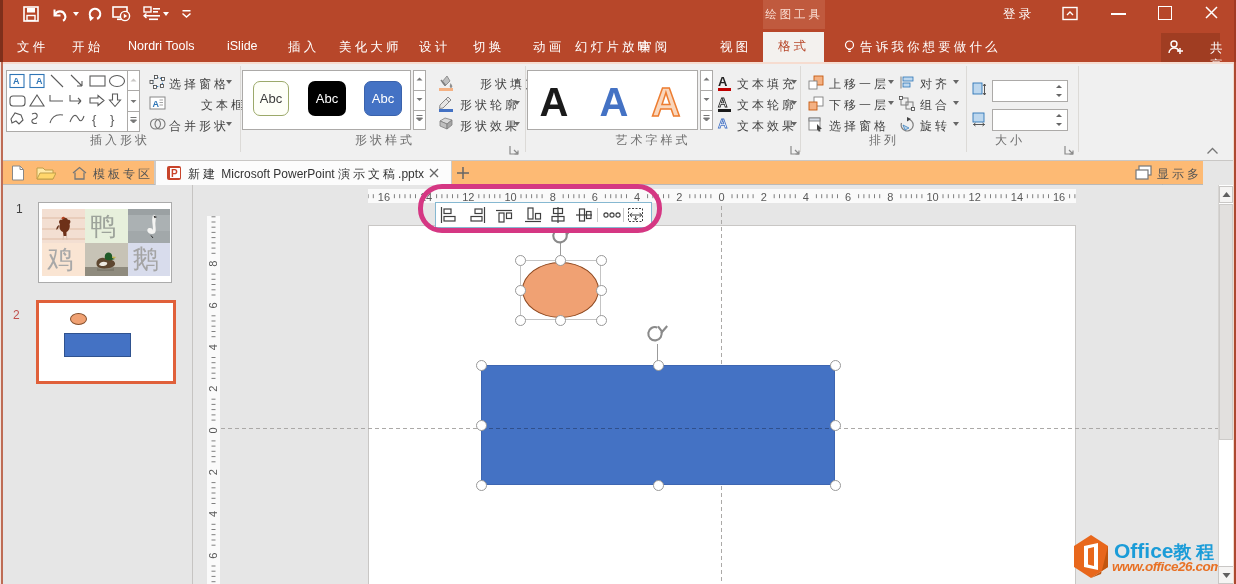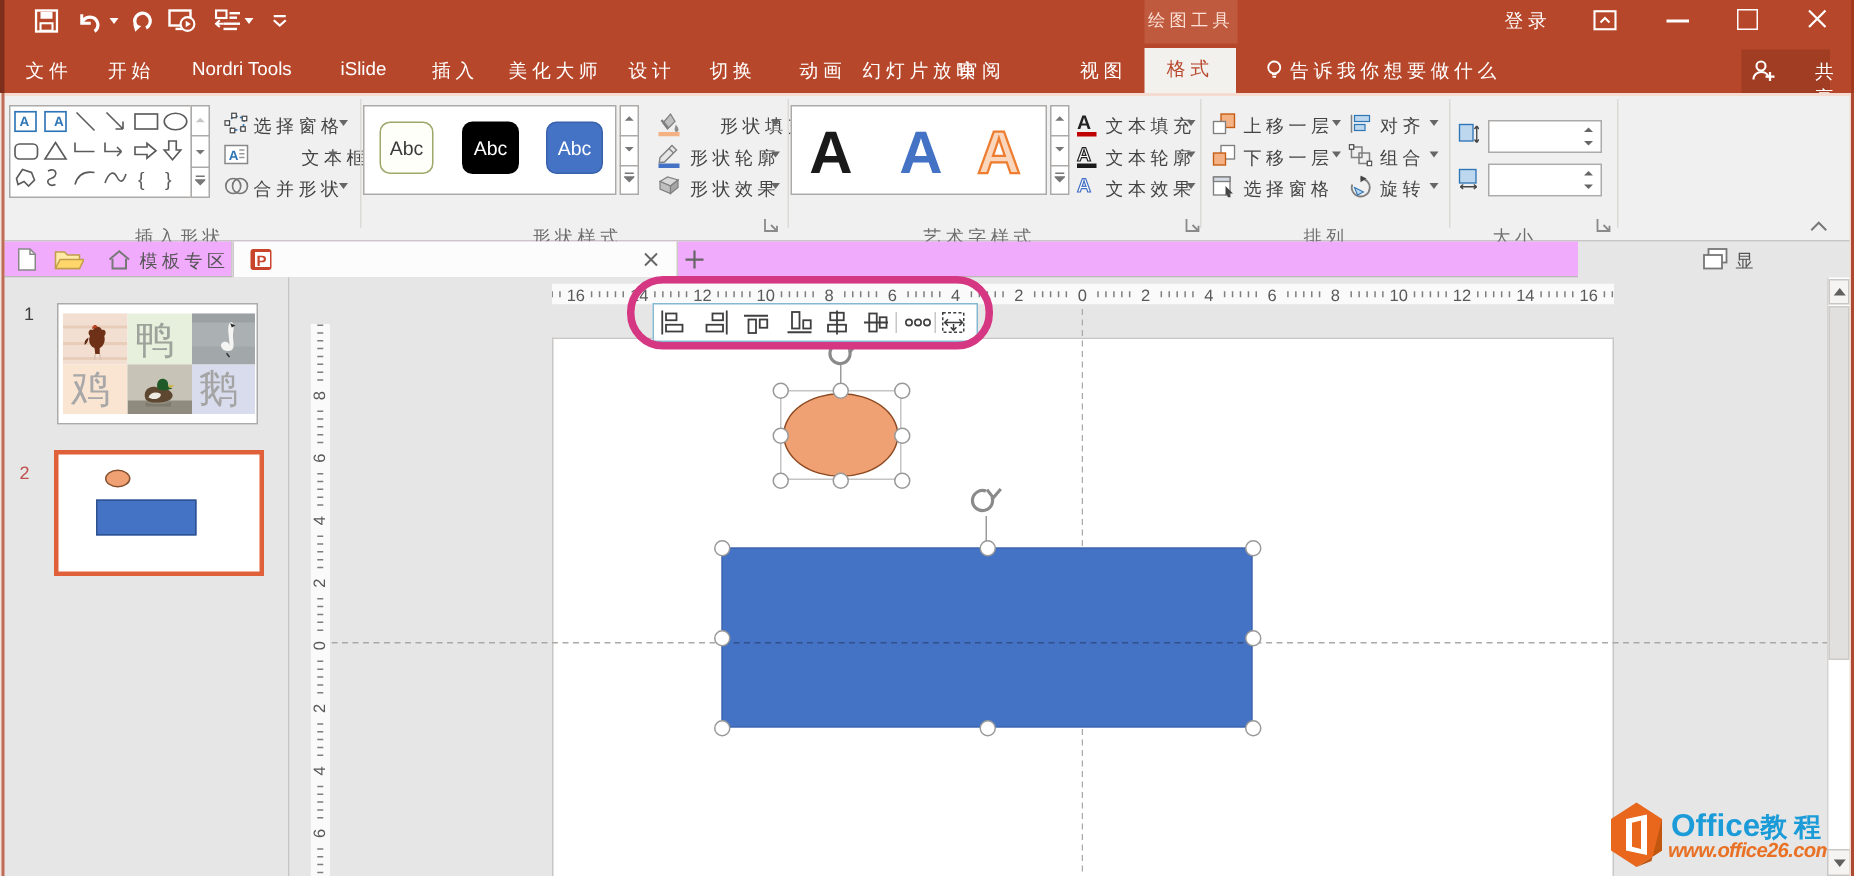--- a/index.html
+++ b/index.html
@@ -8,26 +8,26 @@
 .cj{letter-spacing:.25em;}
 
 #title{left:0;top:0;width:1236px;height:62px;background:#B7472A;}
 .tabtxt{position:absolute;top:39px;font-size:12.5px;color:#fff;white-space:nowrap;}
 #fmt{position:absolute;left:763px;top:32px;width:61px;height:30px;background:#F3F1EE;color:#B7472A;font-size:12.5px;text-align:center;line-height:29px;}
 #dtools{position:absolute;left:763px;top:0px;width:62px;height:29px;background:#C05A3E;color:#FADFD4;font-size:11.5px;text-align:center;line-height:29px;}
 #share{position:absolute;left:1161px;top:33px;width:59px;height:29px;background:#A03D22;color:#fff;font-size:12.5px;}
 
 #ribbon{left:0;top:62px;width:1236px;height:99px;background:#F0F0F0;border-bottom:1px solid #C9C7C5;box-sizing:border-box;}
 .gsep{position:absolute;top:4px;width:1px;height:86px;background:#DCDAD7;}
-.glabel{position:absolute;top:88px;font-size:12px;color:#6e6e6e;white-space:nowrap;transform:translateX(-50%);text-align:right;}
+.glabel{position:absolute;top:70px;font-size:12px;color:#6e6e6e;white-space:nowrap;transform:translateX(-50%);text-align:right;}
 .rtext{font-size:12px;color:#444;white-space:nowrap;position:absolute;}
 .wbox{position:absolute;background:#fff;border:1px solid #ACAAA8;box-sizing:border-box;}
 .dd{display:inline-block;width:0;height:0;border-left:3.5px solid transparent;border-right:3.5px solid transparent;border-top:4px solid #666;vertical-align:middle;}
 
-#dtabs{left:0;top:161px;width:1052px;height:24px;background:#f0abfc;border-bottom:1px solid #BBB9B7;box-sizing:border-box;}
+#dtabs{left:0;top:161px;width:1203px;height:24px;background:#fdba74;border-bottom:1px solid #BBB9B7;box-sizing:border-box;}
 
 #panel{left:0;top:185px;width:193px;height:399px;background:#E6E6E6;border-right:1px solid #C6C4C2;box-sizing:border-box;}
 #canvas{left:193px;top:185px;width:1043px;height:399px;background:#E6E6E6;}
 
 .hd{position:absolute;width:9px;height:9px;border-radius:50%;background:#fff;border:1.5px solid #999;box-sizing:content-box;}
 </style>
 </head>
 <body>
 <div class="abs" id="title">
 
@@ -332,20 +332,21 @@
       <path d="M3 6.5 L3 13 L12 13 L12 6.5" fill="none" stroke="#777" stroke-width="1.3"></path>
     </svg>
     <div class="abs cj" style="left:31px;top:5px;font-size:12px;color:#555;">模板专区</div>
   </div>
   <div class="abs" style="left:155px;top:0;width:295px;height:24px;background:#FCFCFC;border-left:1px solid #CCCAC8;border-right:1px solid #CCCAC8;">
     <svg class="abs" style="left:10px;top:4px" width="16" height="16" viewBox="0 0 16 16">
       <rect x="1" y="1" width="14" height="14" rx="2" fill="#C8442A"></rect>
       <rect x="4" y="3" width="10" height="10" fill="#fff"></rect>
       <text x="5" y="12" font-size="10" font-weight="bold" fill="#C8442A">P</text>
     </svg>
+    <div class="abs" style="left:32px;top:5px;font-size:12px;color:#333;white-space:nowrap;"><span class="cj">新建</span> Microsoft PowerPoint <span class="cj">演示文稿</span>.pptx</div>
     <svg class="abs" style="left:272px;top:6px" width="12" height="12" viewBox="0 0 12 12">
       <path d="M2 2 L10 10 M10 2 L2 10" stroke="#666" stroke-width="1.3"></path>
     </svg>
   </div>
   <svg class="abs" style="left:456px;top:5px" width="14" height="14" viewBox="0 0 14 14">
     <path d="M7 1 L7 13 M1 7 L13 7" stroke="#666" stroke-width="1.5"></path>
   </svg>
   <svg class="abs" style="left:1135px;top:4px" width="17" height="15" viewBox="0 0 17 15">
     <rect x="4" y="1" width="12" height="9" fill="#fff" stroke="#777" stroke-width="1.2"></rect>
     <rect x="1" y="5" width="12" height="9" fill="#fff" stroke="#777" stroke-width="1.2"></rect>

